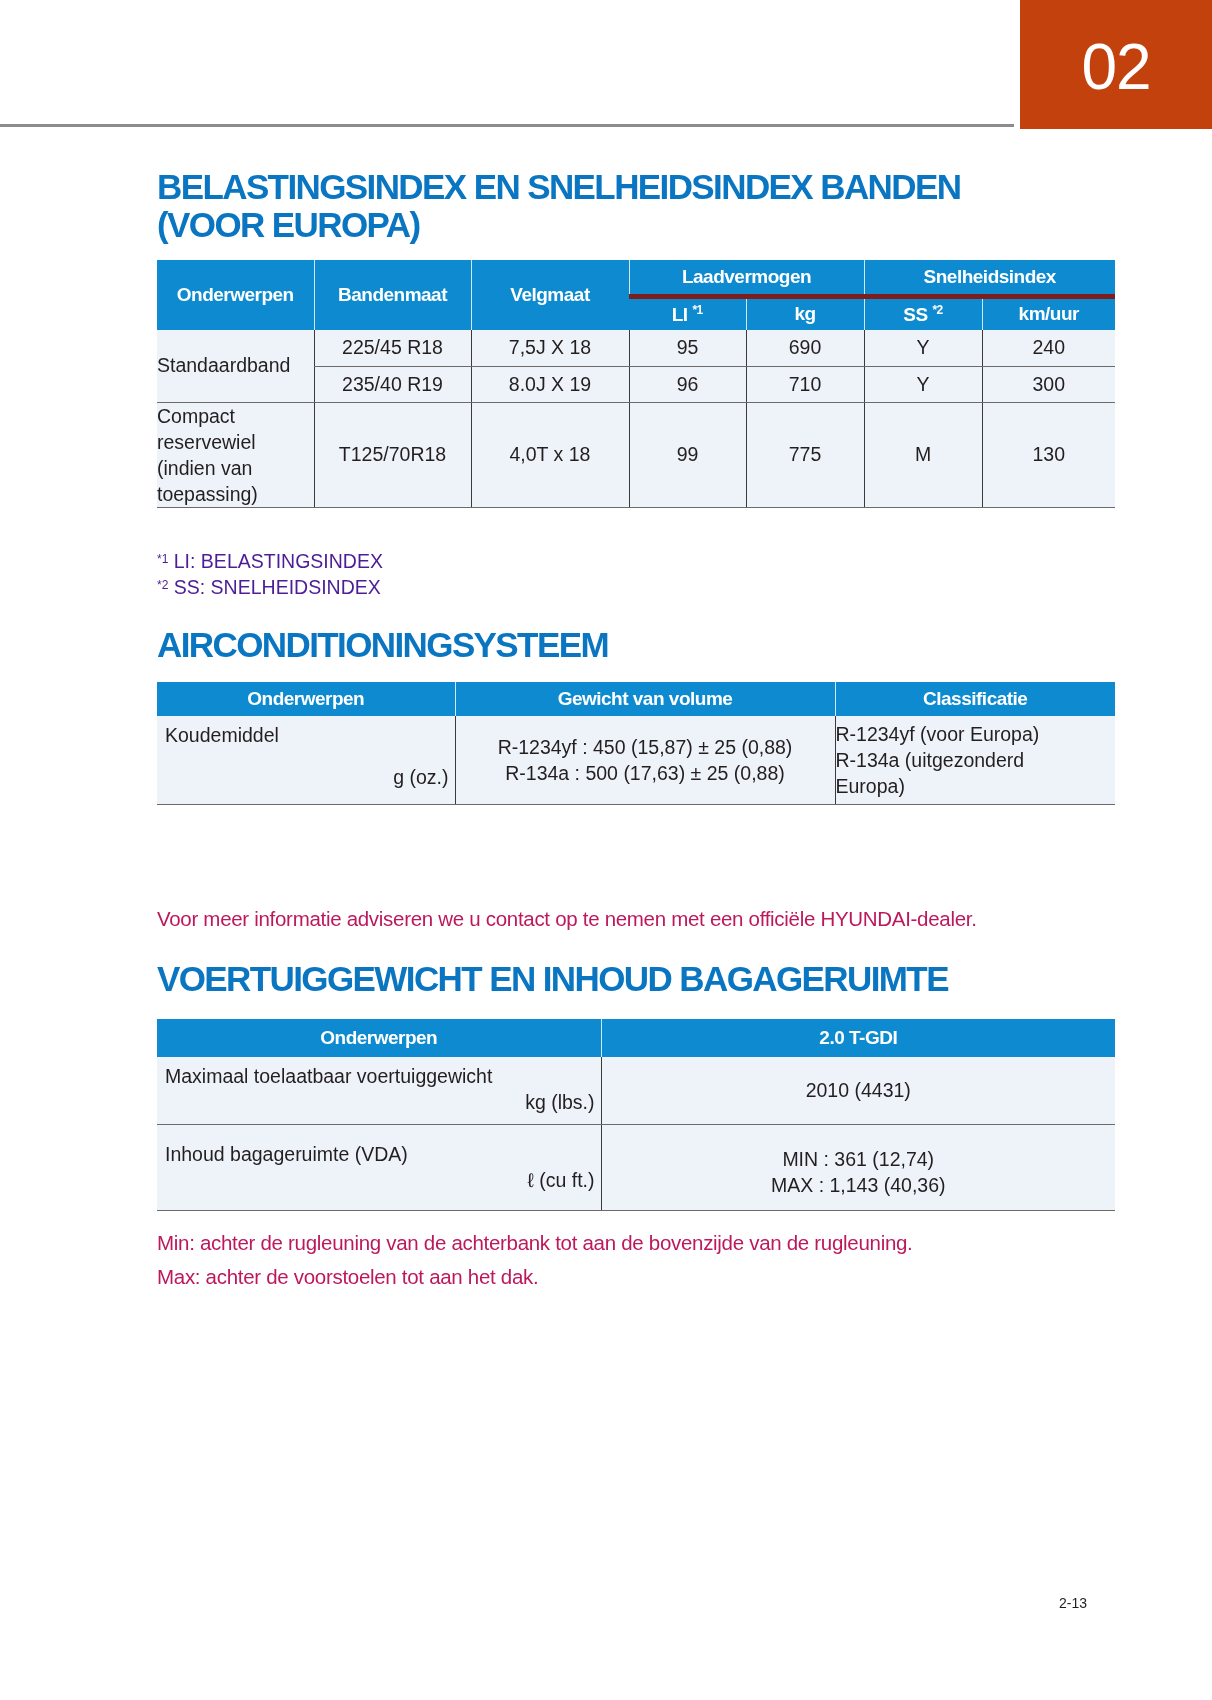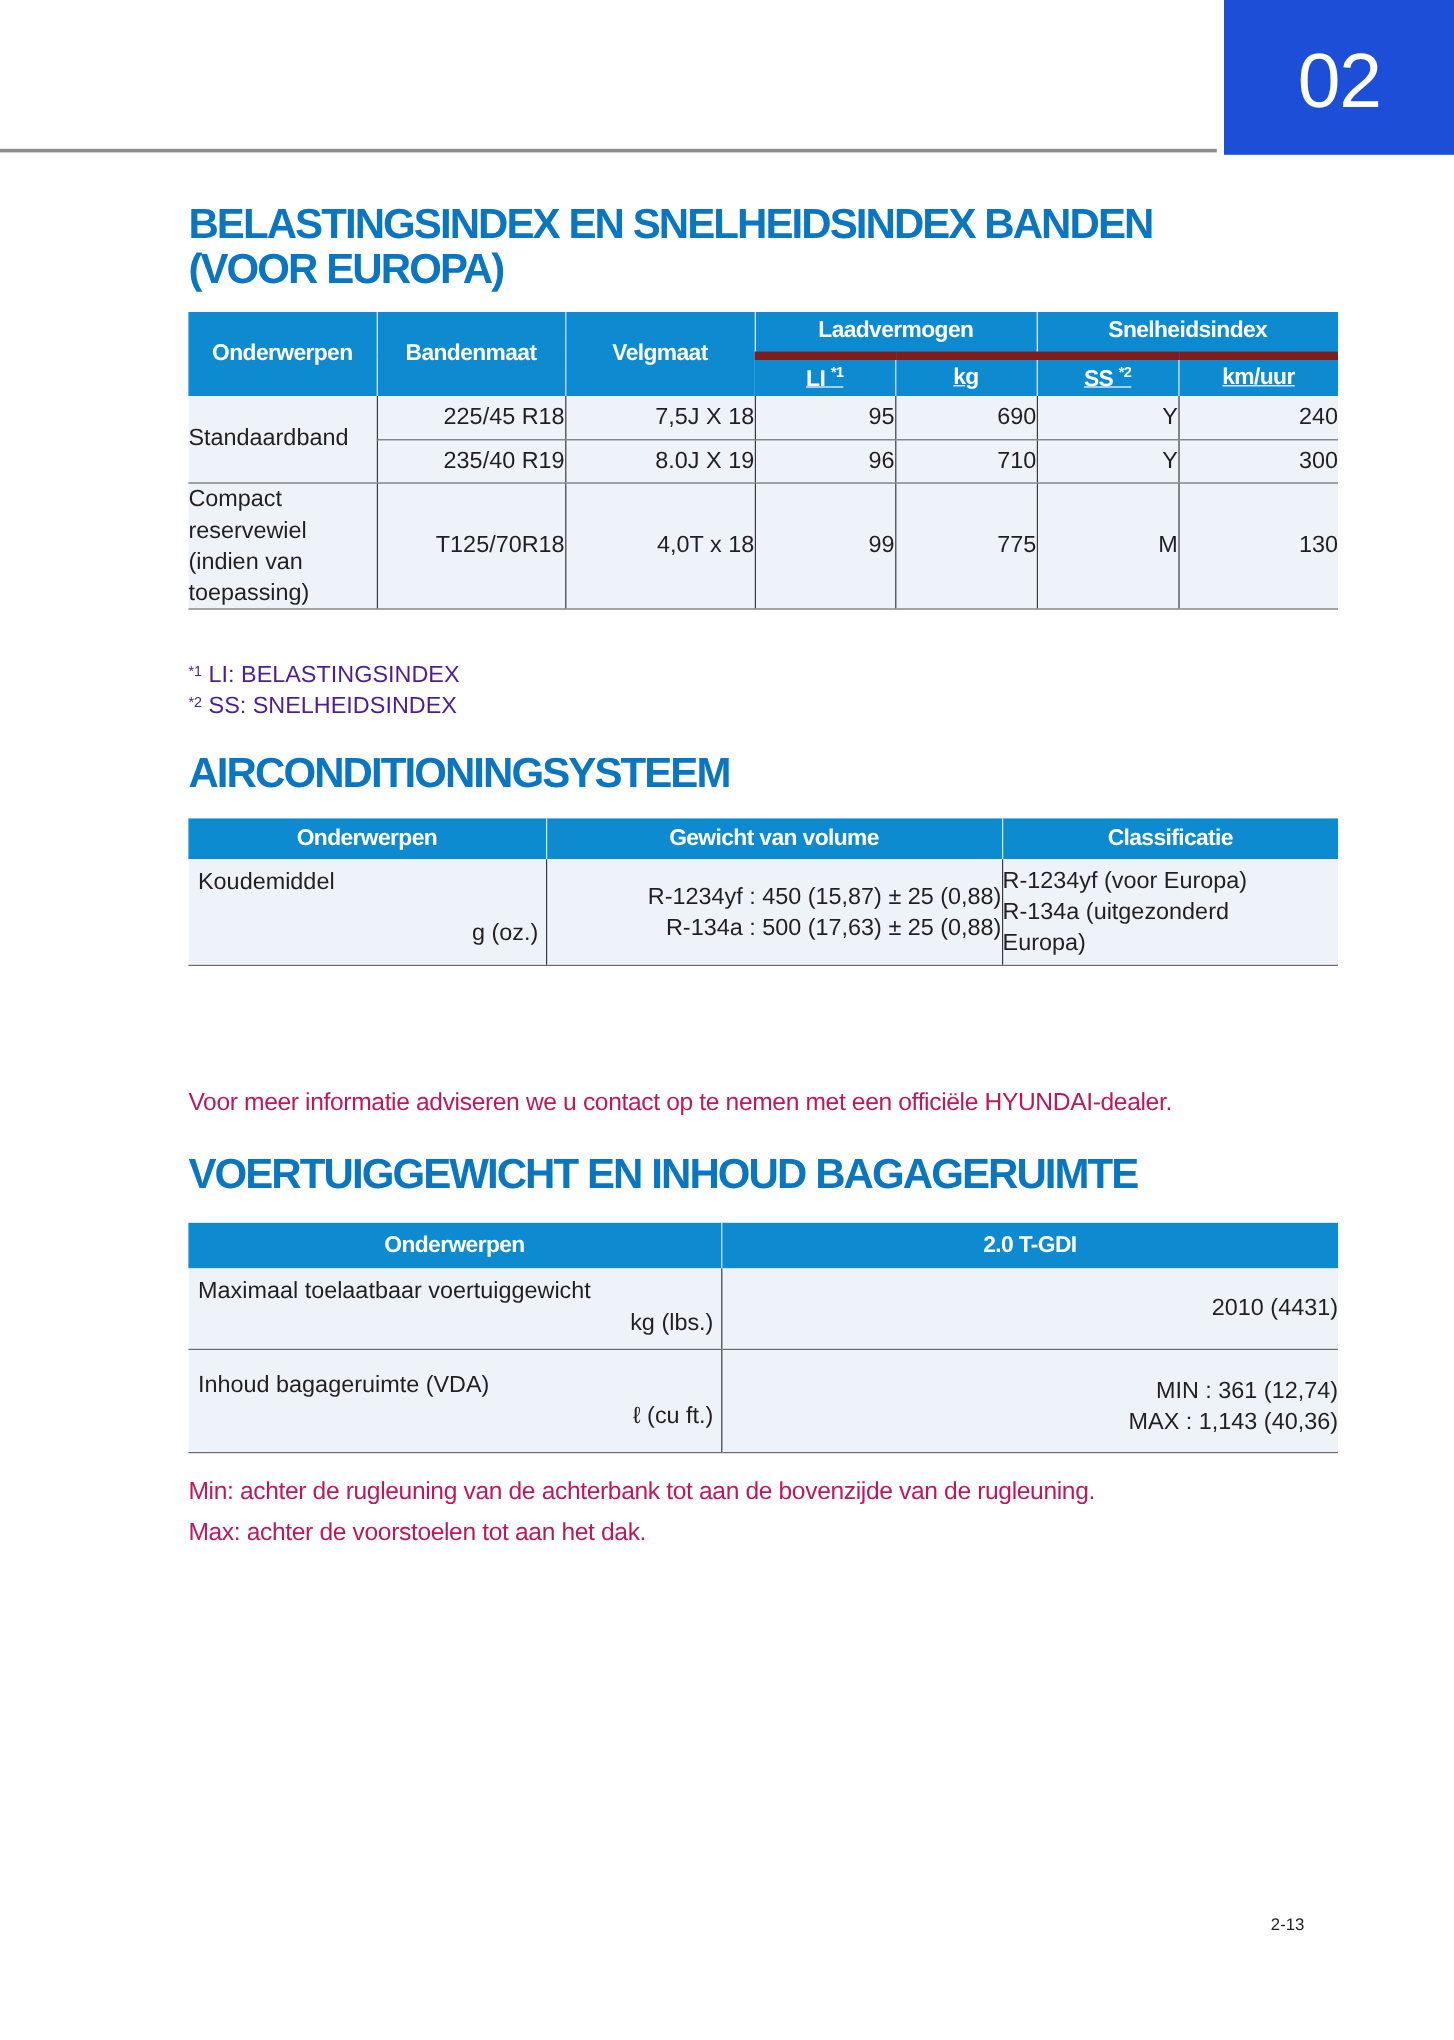--- a/index.html
+++ b/index.html
@@ -1,35 +1,35 @@
 <!DOCTYPE html>
 <html><head>
 <meta charset="utf-8">
 <style>
   * { box-sizing: border-box; margin: 0; padding: 0; }
   html, body { width: 1212px; height: 1700px; background: #ffffff; overflow: hidden; }
   body { position: relative; font-family: "Liberation Sans", "DejaVu Sans", sans-serif; color: #231f20; }
 
   .top-rule { position: absolute; left: 0; top: 124px; width: 1014px; height: 3px; background: #8c8c8c; }
-  .chapter-tab { position: absolute; left: 1020px; top: 0; width: 192px; height: 129px; background: #1d4ed8;
+  .chapter-tab { position: absolute; left: 1020px; top: 0; width: 192px; height: 129px; background: #c2410c;
     color: #ffffff; font-size: 64px; font-weight: normal; display: flex; align-items: center; justify-content: center;
     padding-top: 4px; letter-spacing: -1px; }
 
   .section-title { position: absolute; left: 157px; color: #0a76c2; font-weight: bold; font-size: 35px;
     letter-spacing: -1.6px; line-height: 38px; width: 860px; }
 
   table.spec { position: absolute; border-collapse: collapse; table-layout: fixed; }
   table.spec th { background: #0e8bd0; color: #ffffff; font-weight: bold; font-size: 19px; letter-spacing: -0.5px;
     text-align: center; vertical-align: middle; padding: 0; border-left: 1px solid #cfe8f6; }
   table.spec th:first-child { border-left: none; }
-  table.spec th.sub { border-top: 7px solid #7f1d1d; text-decoration: underline; }
+  table.spec th.sub { border-top: 5px solid #7f1d1d; }
   table.spec td { background: #eef3fa; font-size: 19.5px; color: #231f20; vertical-align: middle; padding: 0;
     border-left: 1.5px solid #3a3a3a; border-bottom: 1.5px solid #6b6b6b; }
   table.spec td.first { border-left: none; }
-  td.c { text-align: right; }
+  td.c { text-align: center; }
   td.l { text-align: left; padding-left: 8px; }
   .unit { display: block; text-align: right; padding-right: 6px; }
 
   .footnote { position: absolute; left: 157px; font-size: 19.5px; color: #4c1d95; line-height: 26px; }
   .footnote sup { font-size: 12px; vertical-align: 5px; }
   .note { position: absolute; left: 157px; font-size: 20.5px; color: #be185d; letter-spacing: -0.3px; line-height: 34px; }
 
   .page-number { position: absolute; left: 1059px; top: 1595px; font-size: 14px; color: #231f20; }
 </style>
 </head>

